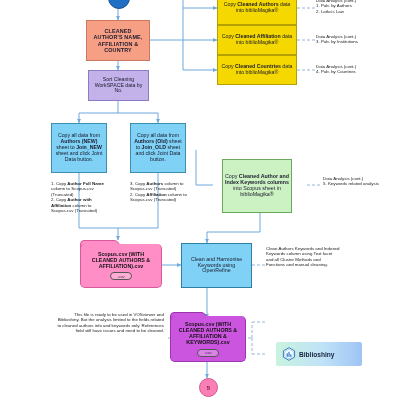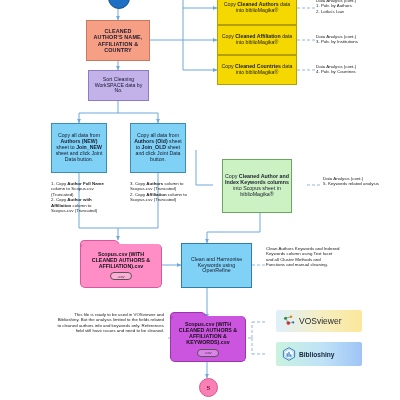--- a/index.html
+++ b/index.html
@@ -234,34 +234,20 @@
     <div class="body">
       <div class="label">Scopus.csv (WITH CLEANED AUTHORS &amp; AFFILIATION &amp; KEYWORDS).csv</div>
       <div class="ext">.csv</div>
     </div>
   </div>
 
   <div class="note leftal" style="left:56px;top:312px;width:108px;">
     <span>This file is ready to be used in VOSviewer and Biblioshiny. But the analysis limited to the fields related to cleaned authors info and keywords only. References field still have issues and need to be cleaned.</span>
   </div>
 
-  <div class="logo vos" style="left:276px;top:310px;width:80px;height:22px;">
-    <svg class="hexlogo" viewBox="0 0 20 20">
-      <circle cx="5" cy="6" r="2.2" fill="#2f9e44"></circle>
-      <circle cx="13" cy="4" r="1.7" fill="#f08c00"></circle>
-      <circle cx="9" cy="13" r="2.6" fill="#e03131"></circle>
-      <circle cx="16" cy="12" r="1.5" fill="#1971c2"></circle>
-      <g stroke="#495057" stroke-width=".7">
-        <line x1="5" y1="6" x2="13" y2="4"></line>
-        <line x1="5" y1="6" x2="9" y2="13"></line>
-        <line x1="9" y1="13" x2="16" y2="12"></line>
-      </g>
-    </svg>
-    <span class="name">VOSviewer</span>
-  </div>
 
   <div class="logo bib" style="left:276px;top:342px;width:80px;height:24px;">
     <svg class="hexlogo" viewBox="0 0 20 20">
       <polygon points="10,1 18,5.5 18,14.5 10,19 2,14.5 2,5.5" fill="#ffffff" stroke="#1864ab" stroke-width="1.2"></polygon>
       <polygon points="10,3.2 16,6.6 16,13.4 10,16.8 4,13.4 4,6.6" fill="none" stroke="#4dabf7" stroke-width=".7"></polygon>
       <rect x="6.6" y="9" width="1.6" height="5" fill="#1971c2"></rect>
       <rect x="9.2" y="6.8" width="1.6" height="7.2" fill="#1971c2"></rect>
       <rect x="11.8" y="10.4" width="1.6" height="3.6" fill="#1971c2"></rect>
     </svg>
     <span class="name">Biblioshiny</span>

